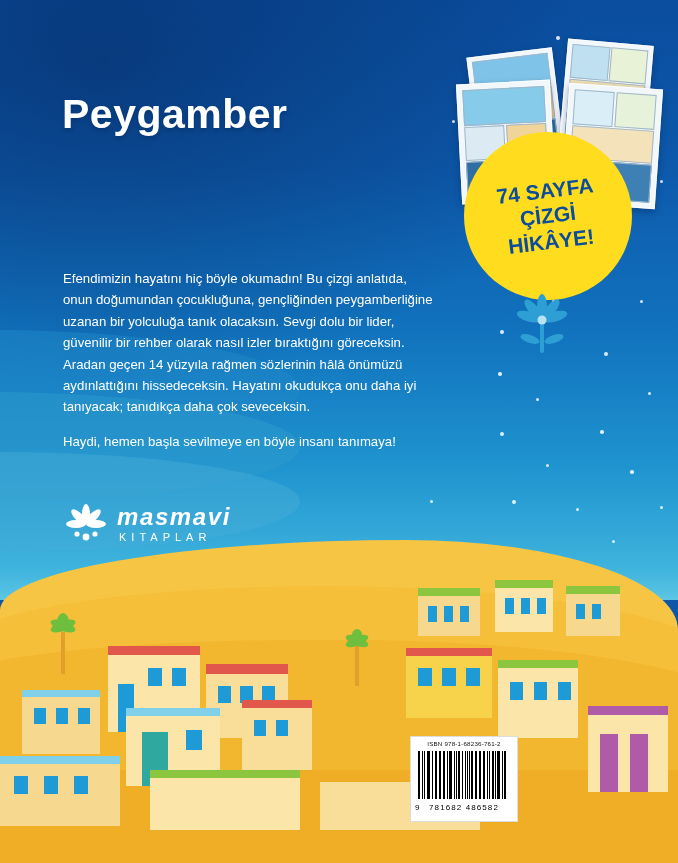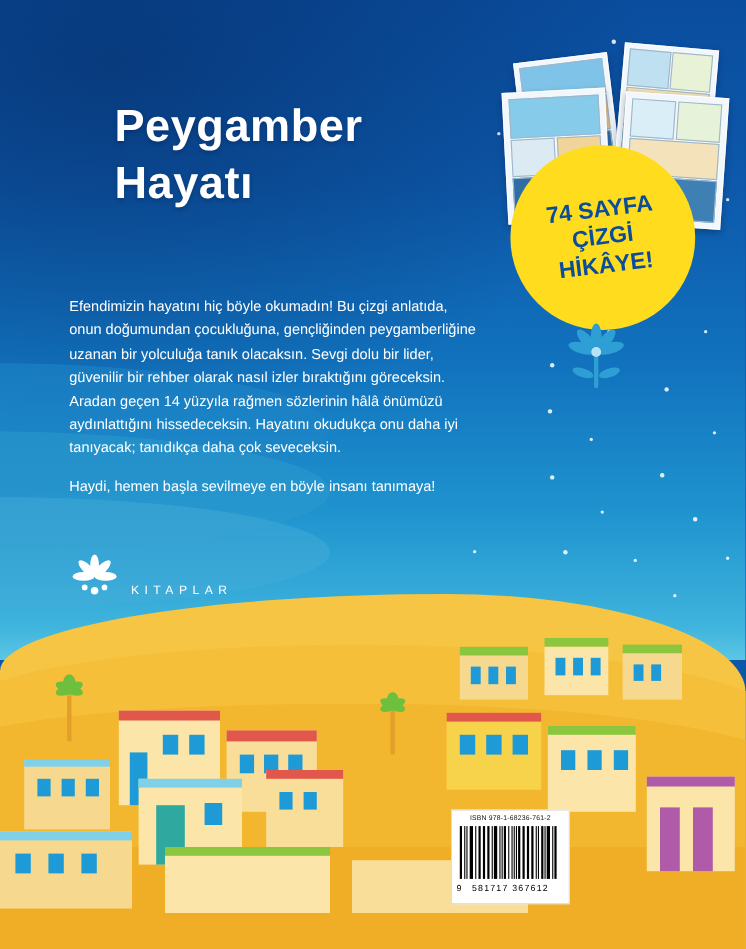--- a/index.html
+++ b/index.html
@@ -29,21 +29,20 @@
   .wave1{left:-320px;top:330px;width:620px;height:120px;background:#1f87c6;opacity:.55;}
   .wave2{left:-340px;top:392px;width:640px;height:110px;background:#2e9ccd;opacity:.5;}
   .wave3{left:-300px;top:452px;width:600px;height:100px;background:#46aed6;opacity:.45;}
 
   
   .title{
     position:absolute;left:62px;top:88px;width:420px;
     color:#ffffff;font-weight:bold;font-size:41px;line-height:1.28;
     letter-spacing:.5px;
     text-shadow:0 2px 4px rgba(0,30,70,.35);
-    margin-left:42px;
   }
   .title div{white-space:nowrap;}
 
   
   .blurb{
     position:absolute;left:63px;top:268px;width:370px;
     color:#ffffff;font-size:13.2px;line-height:1.62;
   }
   .blurb p{margin:0 0 13px 0;}
   .blurb p:last-child{margin-bottom:0;}
@@ -224,41 +223,41 @@
       <ellipse cx="37" cy="14" rx="5" ry="13" transform="rotate(-75 37 27)"></ellipse>
       <rect x="35" y="30" width="4" height="30" rx="2"></rect>
       <ellipse cx="25" cy="46" rx="10" ry="4" transform="rotate(18 25 46)"></ellipse>
       <ellipse cx="49" cy="46" rx="10" ry="4" transform="rotate(-18 49 46)"></ellipse>
     </g>
     <circle cx="37" cy="27" r="4.5" fill="#b9e3f4"></circle>
   </svg>
 
   <div class="title">
     <div>Peygamber</div>
-    <div>Hayatı</div>
   </div>
 
   <div class="blurb">
     <p>Efendimizin hayatını hiç böyle okumadın! Bu çizgi anlatıda, onun doğumundan çocukluğuna, gençliğinden peygamberliğine uzanan bir yolculuğa tanık olacaksın. Sevgi dolu bir lider, güvenilir bir rehber olarak nasıl izler bıraktığını göreceksin. Aradan geçen 14 yüzyıla rağmen sözlerinin hâlâ önümüzü aydınlattığını hissedeceksin. Hayatını okudukça onu daha iyi tanıyacak; tanıdıkça daha çok seveceksin.</p>
     <p>Haydi, hemen başla sevilmeye en böyle insanı tanımaya!</p>
   </div>
 
   <div class="logo">
     <svg class="mark" viewBox="0 0 46 46">
       <g fill="#ffffff">
         <ellipse cx="23" cy="13" rx="4" ry="10"></ellipse>
         <ellipse cx="23" cy="13" rx="4" ry="10" transform="rotate(45 23 23)"></ellipse>
         <ellipse cx="23" cy="13" rx="4" ry="10" transform="rotate(-45 23 23)"></ellipse>
         <ellipse cx="23" cy="13" rx="4" ry="10" transform="rotate(90 23 23)"></ellipse>
         <ellipse cx="23" cy="13" rx="4" ry="10" transform="rotate(-90 23 23)"></ellipse>
         <circle cx="23" cy="36" r="3.4"></circle>
         <circle cx="14" cy="33" r="2.6"></circle>
         <circle cx="32" cy="33" r="2.6"></circle>
       </g>
     </svg>
+    <div class="name">masmavi</div>
     <div class="sub">KITAPLAR</div>
   </div>
 
   <div class="dune-back"></div>
   <div class="dune-mid"></div>
   <div class="dune-front"></div>
   <div class="dune-base"></div>
 
   <svg class="palm" style="left:44px;top:612px;width:38px;height:62px;" viewBox="0 0 38 62">
     <rect x="17" y="20" width="4" height="42" fill="#E2A02A"></rect>
@@ -376,16 +375,16 @@
         <i style="left: 65.2px; width: 1.6px;"></i>
         <i style="left: 68.7px; width: 1px;"></i>
         <i style="left: 70.9px; width: 1.6px;"></i>
         <i style="left: 74.4px; width: 1.6px;"></i>
         <i style="left: 77.2px; width: 1px;"></i>
         <i style="left: 79.4px; width: 2.4px;"></i>
         <i style="left: 83.7px; width: 1px;"></i>
         <i style="left: 85.9px; width: 2.4px;"></i>
       </div>
     <div class="isbn-lead">9</div>
-    <div class="isbn-digits">581717 367612</div>
+    <div class="isbn-digits">781682 486582</div>
   </div>
 
 </div>
 
 </body></html>

